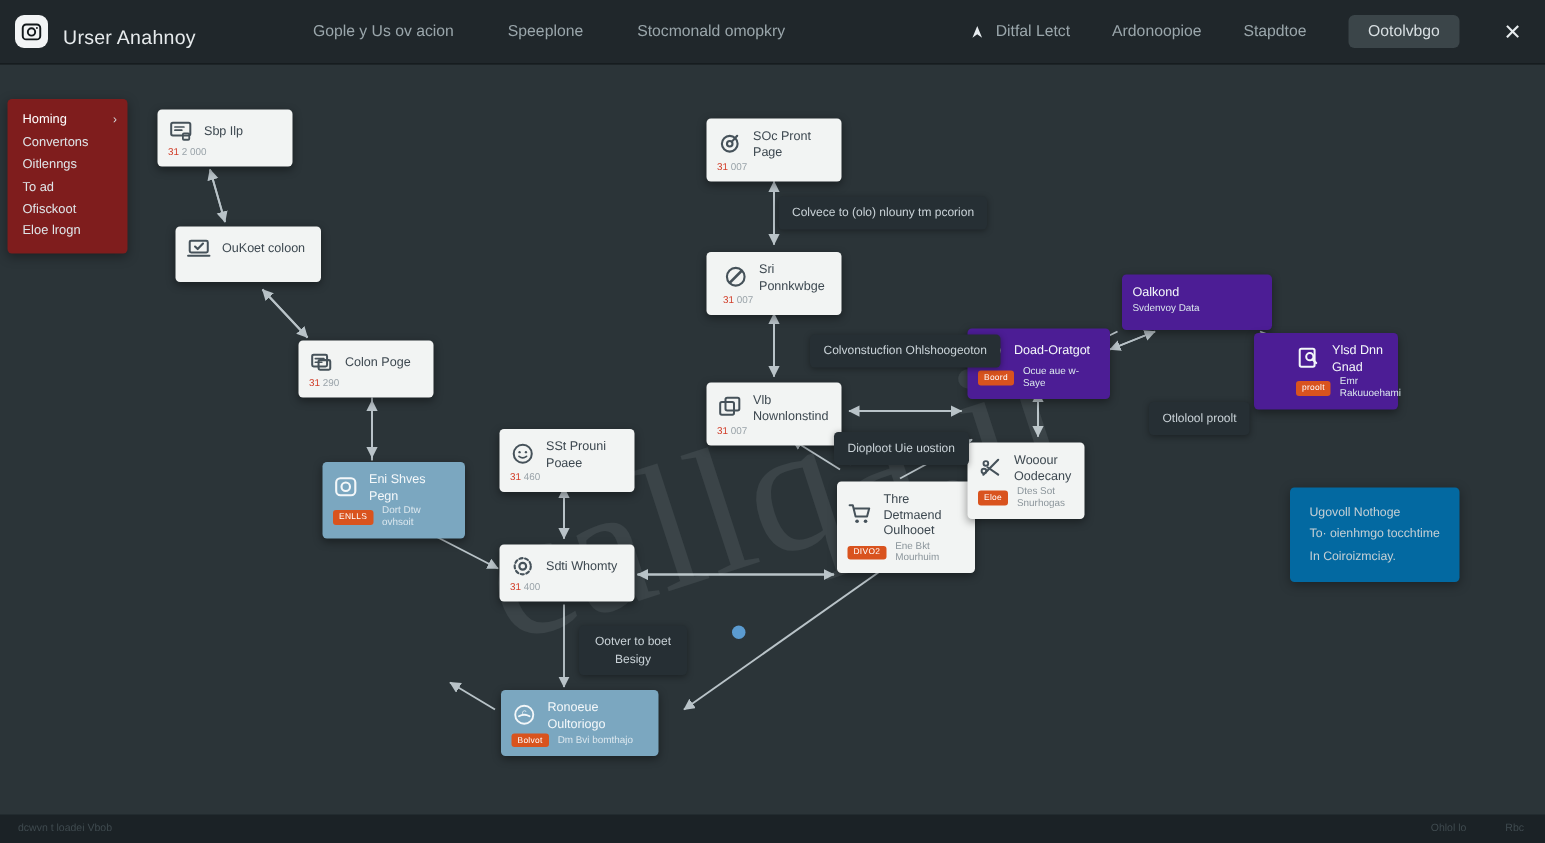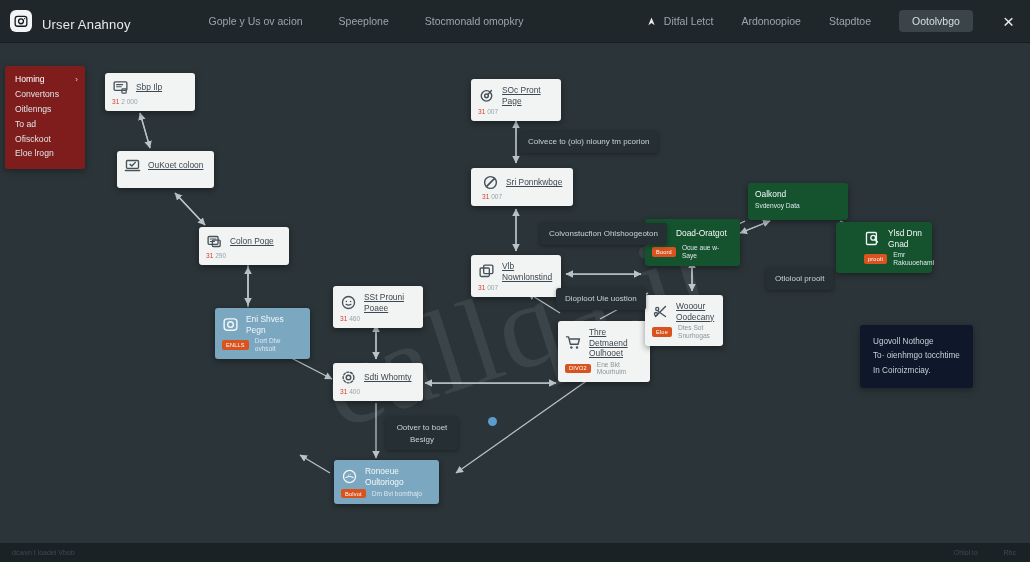--- a/index.html
+++ b/index.html
@@ -55,48 +55,48 @@
   svg.edges { position: absolute; left: 0; top: 0; width: 1030px; height: 500px; }
 
   
   .node {
     position: absolute; border-radius: 3px; padding: 6px 8px 6px 7px;
     box-shadow: 0 2px 6px rgba(0,0,0,.4);
     display: flex; flex-direction: column; gap: 2px;
   }
   .node.light { background: #f2f4f3; }
   .node.blue  { background: #7ba7c0; }
-  .node.slate { background: #14532d; }
+  .node.slate { background: #4c1d95; }
   .node-row { display: flex; align-items: center; gap: 7px; }
   .node-ico { width: 17px; height: 17px; flex: 0 0 17px; display: flex; align-items: center; justify-content: center; }
   .node.light .node-ico svg { fill: #46525a; stroke: #46525a; }
   .node.blue  .node-ico svg, .node.slate .node-ico svg { fill: #f3f7f9; stroke: #f3f7f9; }
   .node-title { font-size: 8.4px; line-height: 1.25; }
-  .node.light .node-title { color: #3d4850; text-decoration: underline; }
+  .node.light .node-title { color: #3d4850; }
   .node.blue .node-title, .node.slate .node-title { color: #f4f8fa; }
   .node-sub { font-size: 6.6px; line-height: 1.2; }
   .node.light .node-sub { color: #8b959b; }
   .node.blue .node-sub, .node.slate .node-sub { color: #dbe7ee; }
   .node-foot { display: flex; align-items: center; gap: 6px; }
   .badge {
     font-size: 5.6px; color: #fff; background: #d9531e;
     padding: 1.6px 4px; border-radius: 2px; letter-spacing: .2px;
   }
   .metric { font-size: 6.6px; color: #9aa3a9; }
   .metric .m-red { color: #d2402c; }
 
   
   .edge-label {
     position: absolute; background: #262f34; color: #c9d2d7;
     font-size: 8px; line-height: 1.45; padding: 5px 9px; border-radius: 3px;
     box-shadow: 0 1px 4px rgba(0,0,0,.35); white-space: nowrap;
   }
   .edge-label.multi { white-space: normal; }
   .tip-panel {
-    position: absolute; background: #0f172a; color: #c6d0d5;
+    position: absolute; background: #0369a1; color: #c6d0d5;
     font-size: 8.2px; line-height: 1.75; padding: 10px 13px; border-radius: 3px;
     box-shadow: 0 2px 7px rgba(0,0,0,.35);
   }
 
   .watermark {
     position: absolute; left: 300px; top: 120px; width: 440px; height: 330px;
     display: flex; align-items: center; justify-content: center;
     font-size: 120px; color: rgba(235,240,243,.085);
     font-family: "Liberation Serif", serif; letter-spacing: 2px;
     transform: rotate(-18deg); pointer-events: none; user-select: none;
@@ -327,21 +327,21 @@
                 <circle cx="12" cy="12.5" r="2.6" fill="none" stroke-width="2"></circle>
                 <line x1="14" y1="10.5" x2="19" y2="5" stroke-width="2"></line>
               </svg>
             </span>
             <span class="node-title">SOc Pront Page</span>
           </div>
           <div class="node-foot">
             <span class="metric"><span class="m-red">31</span> 007</span>
           </div>
         </div>
-        <div class="node light" style="left: 471px; top: 125px; width: 102px; min-height: 37px; padding-left: 11px;">
+        <div class="node light" style="left: 471px; top: 125px; width: 90px; min-height: 37px; padding-left: 11px;">
           <div class="node-row">
             <span class="node-ico">
               <svg width="17" height="17" viewBox="0 0 24 24" stroke-linecap="round" stroke-linejoin="round">
                 <circle cx="12" cy="12" r="8.3" fill="none" stroke-width="2"></circle>
                 <line x1="6.6" y1="17.4" x2="17.4" y2="6.6" stroke-width="2.4"></line>
               </svg>
             </span>
             <span class="node-title">Sri Ponnkwbge</span>
           </div>
           <div class="node-foot">

